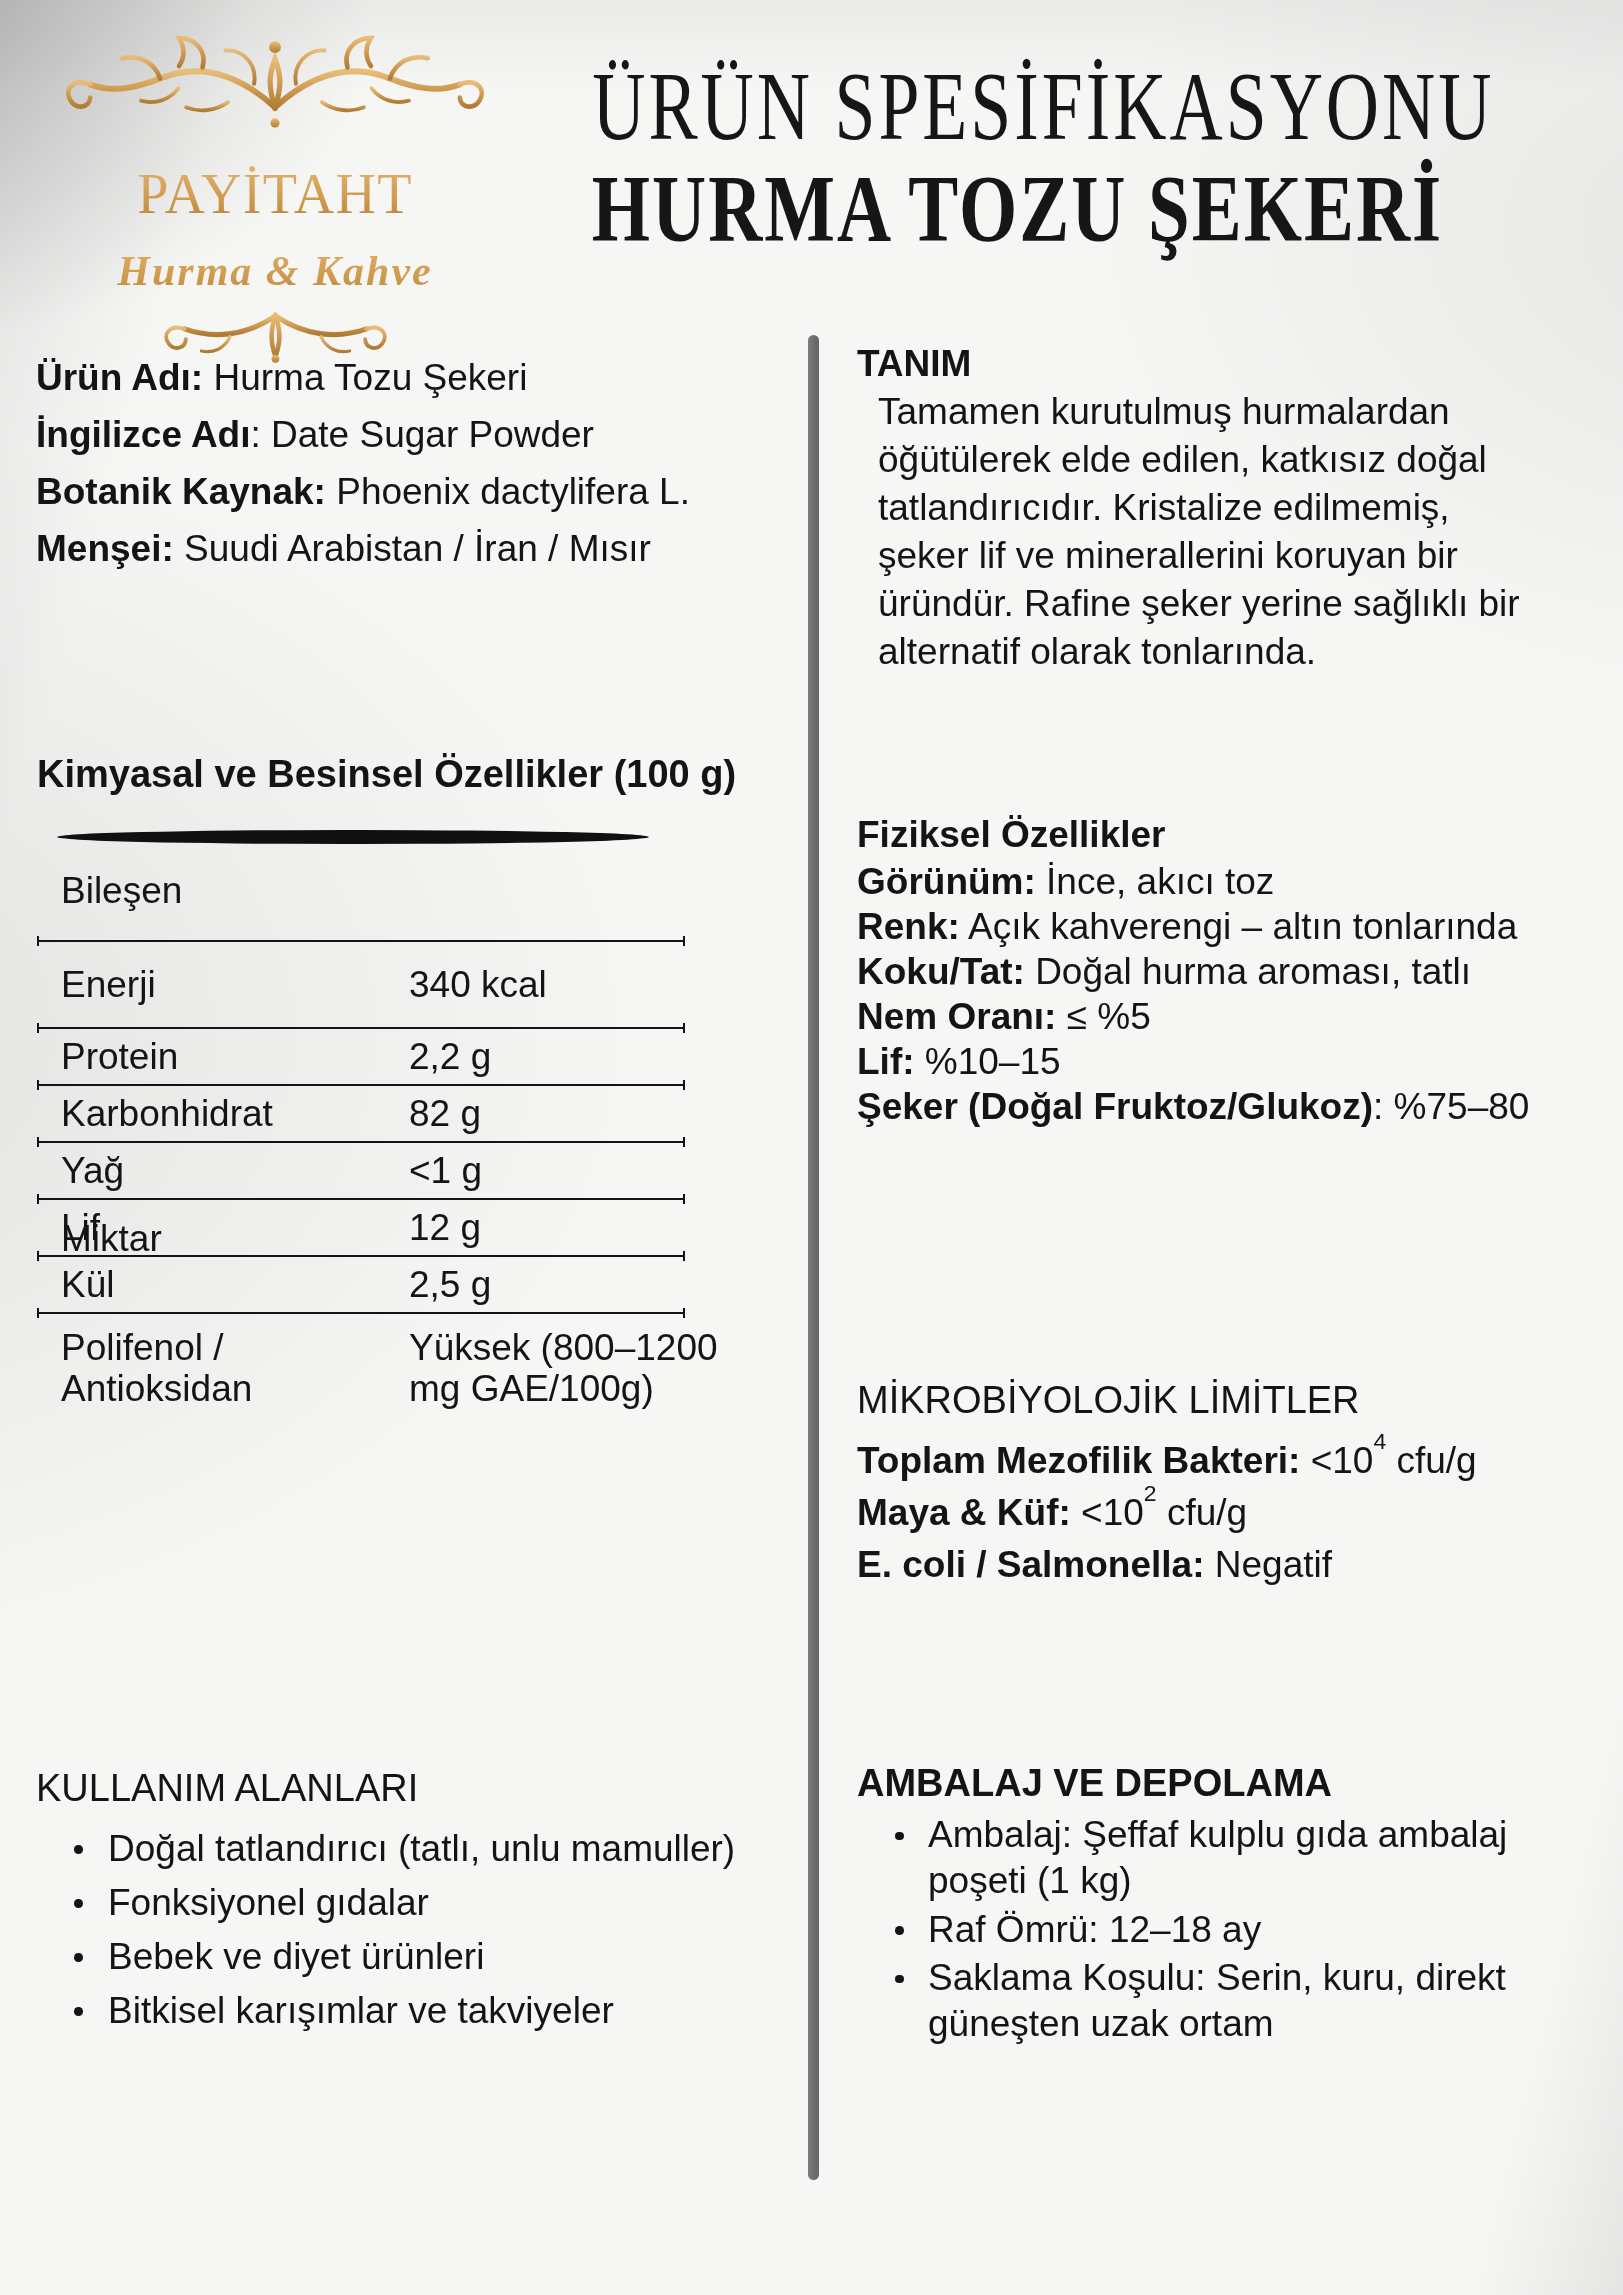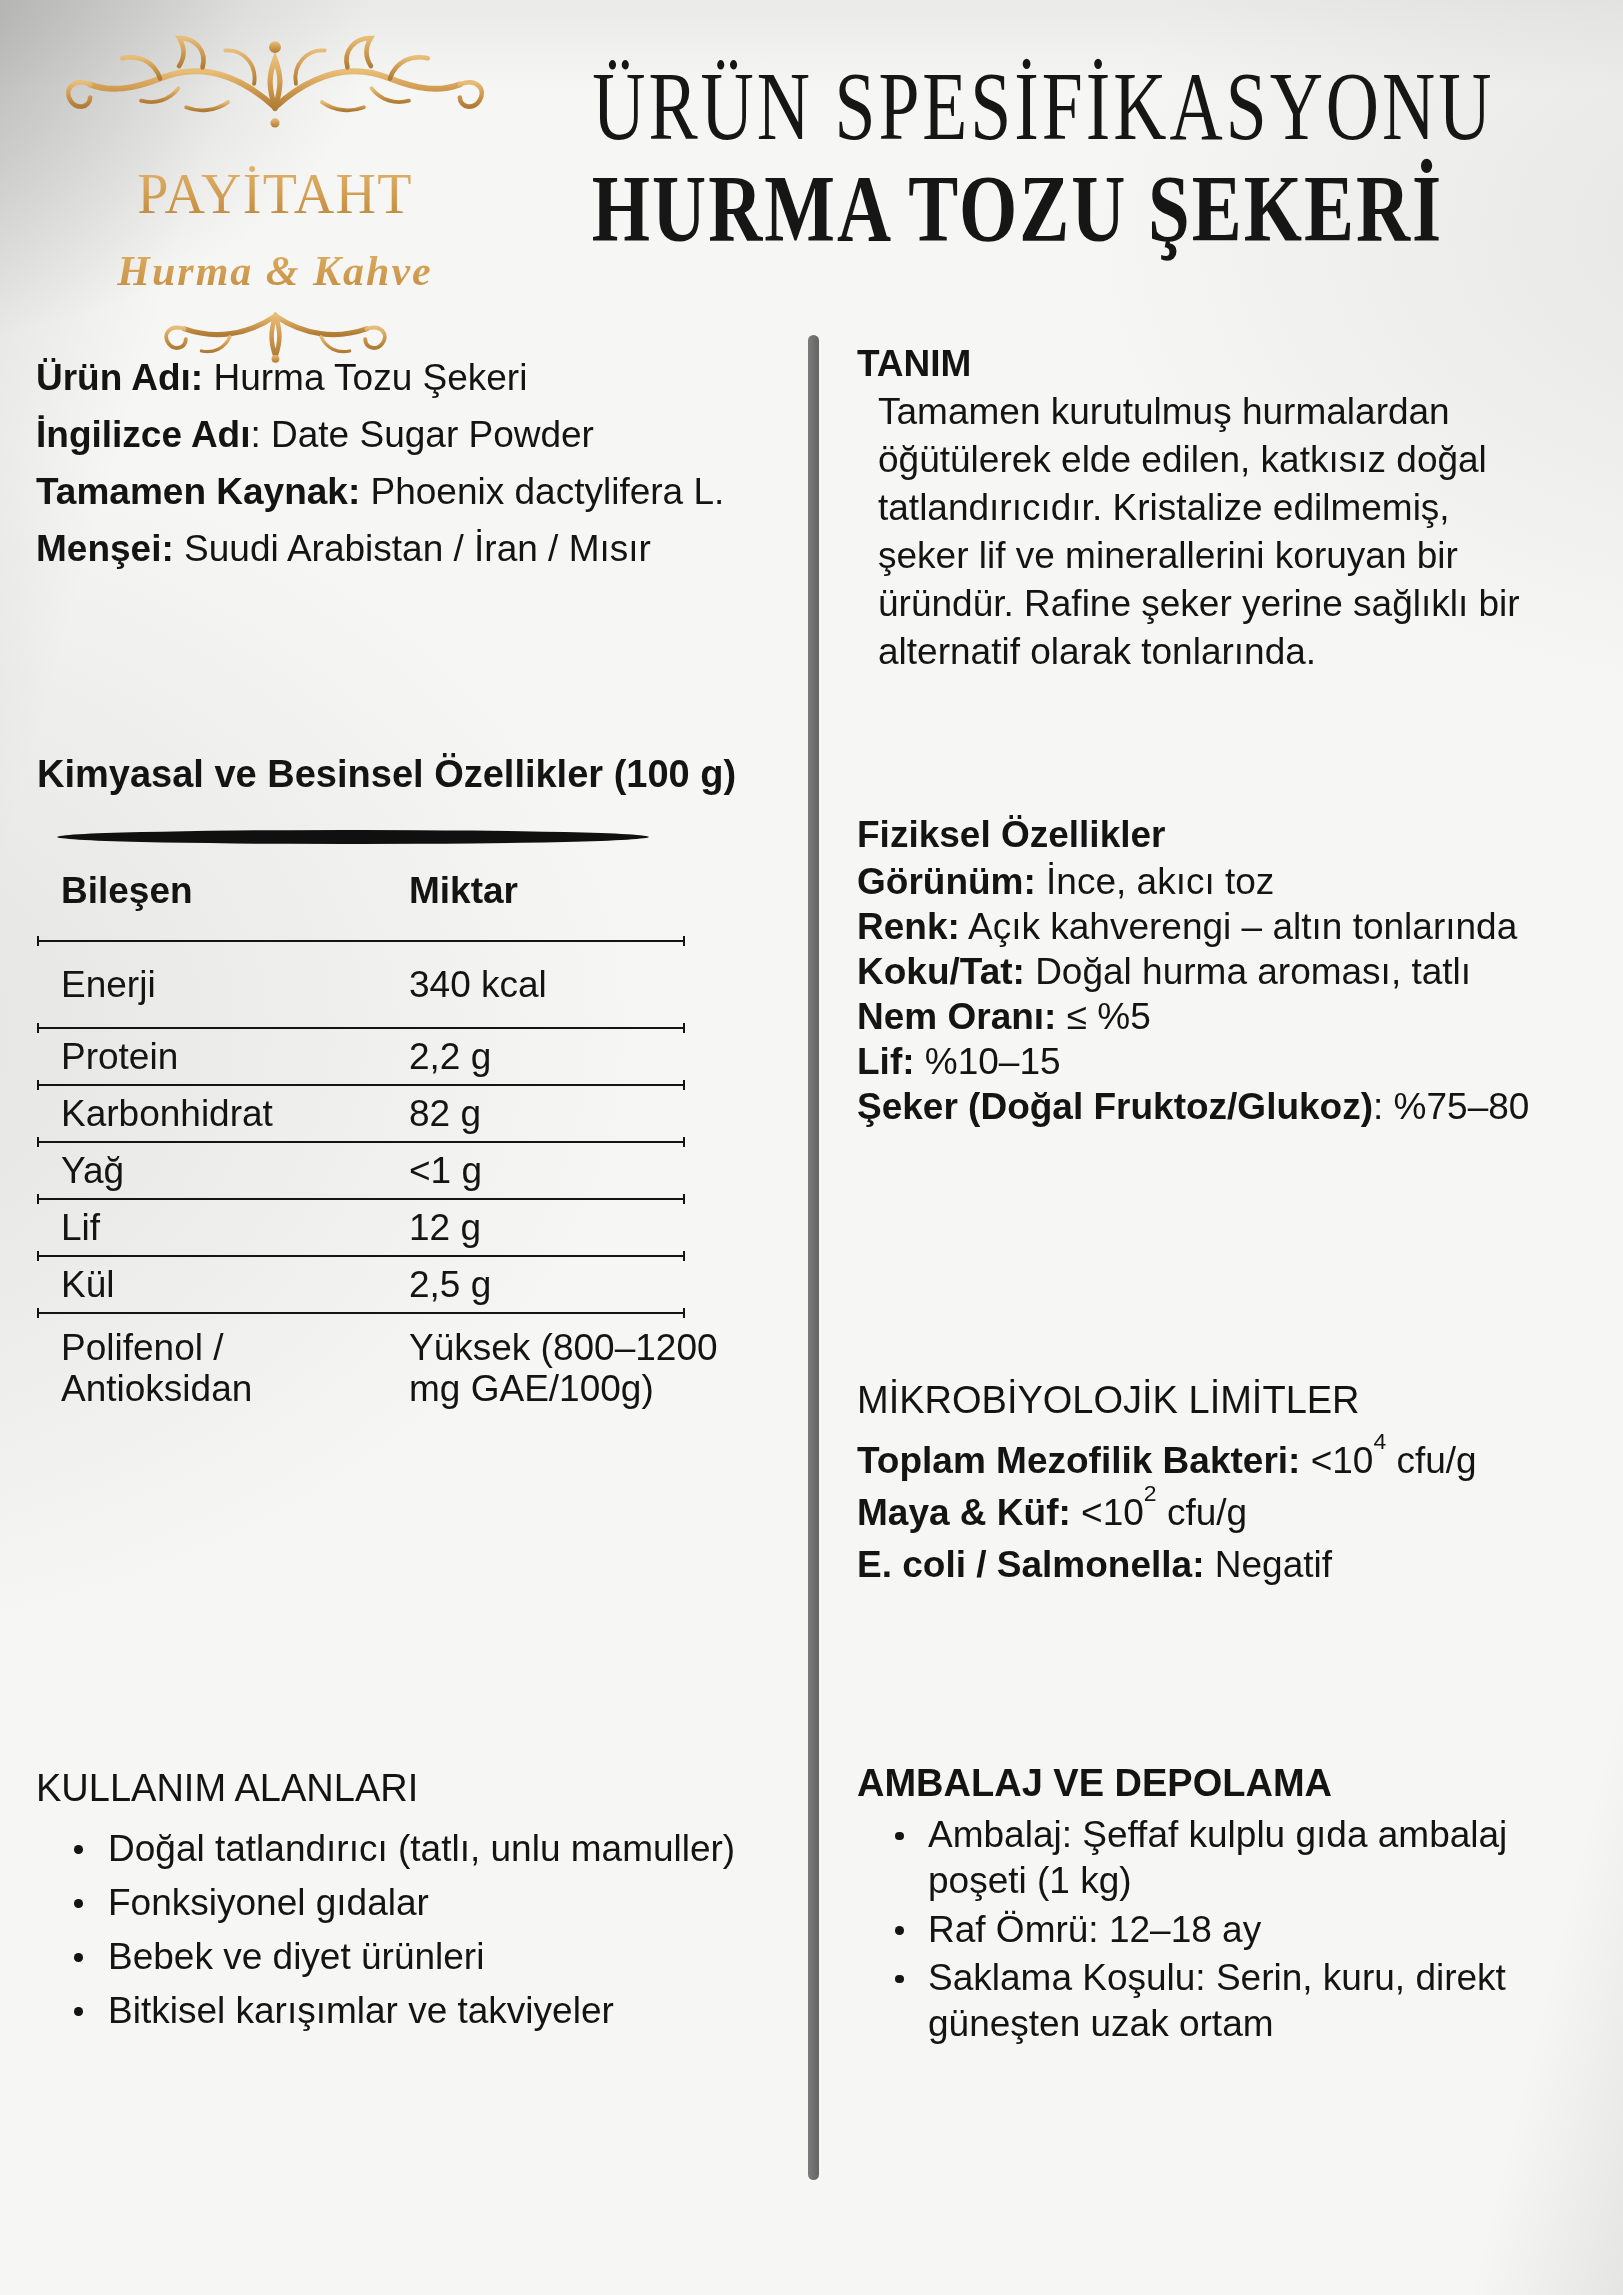--- a/index.html
+++ b/index.html
@@ -54,21 +54,21 @@
     font-size:37px;line-height:57px;white-space:nowrap;}
 
   
   .nutrition{position:absolute;left:37px;top:751px;width:648px;font-size:37px;}
   .nutrition h2{margin:0;font-size:38px;line-height:46px;font-weight:bold;white-space:nowrap;}
   .lens{width:592px;height:14.4px;margin:33px 0 15.7px 20px;border-radius:50%;background:#101010;}
   .nrow{position:relative;display:flex;padding-left:24px;border-bottom:2px solid #141414;}
   .nrow::before,.nrow::after{content:"";position:absolute;bottom:-5.9px;width:2px;height:9.8px;background:#141414;}
   .nrow::before{left:0;}
   .nrow::after{right:0;}
-  .thead{height:80px;line-height:62px;font-weight:bold;}
+  .thead{height:80px;line-height:62px;font-weight:normal;flex-direction:column;}
   .r1{height:85px;line-height:85px;}
   .r{height:55px;line-height:55px;}
   .rlast{display:flex;padding:13px 0 0 24px;line-height:41px;}
   .c1{flex:0 0 348px;}
   .c2{flex:0 0 330px;}
 
   
   .tanim{position:absolute;left:857px;top:342px;width:746px;font-size:37px;}
   .tanim h2{margin:0 0 2.6px 0;font-size:37px;line-height:43px;font-weight:bold;}
   .tanim .ln{display:block;line-height:48px;white-space:nowrap;margin-left:21px;}
@@ -157,21 +157,21 @@
   <div class="title-block">
     <div class="title1">ÜRÜN SPESİFİKASYONU</div>
     <div class="title2">HURMA TOZU ŞEKERİ</div>
   </div>
 
   <div class="vdivider"></div>
 
   <section class="product-info">
     <div><span class="b">Ürün Adı:</span><span> Hurma Tozu Şekeri</span></div>
     <div><span class="b">İngilizce Adı</span><span>: Date Sugar Powder</span></div>
-    <div><span class="b">Tamamen Kaynak:</span><span> Phoenix dactylifera L.</span></div>
+    <div><span class="b">Botanik Kaynak:</span><span> Phoenix dactylifera L.</span></div>
     <div><span class="b">Menşei:</span><span> Suudi Arabistan / İran / Mısır</span></div>
   </section>
 
   <section class="tanim">
     <h2>TANIM</h2>
     <span class="ln">Tamamen kurutulmuş hurmalardan</span>
     <span class="ln">öğütülerek elde edilen, katkısız doğal</span>
     <span class="ln">tatlandırıcıdır. Kristalize edilmemiş,</span>
     <span class="ln">şeker lif ve minerallerini koruyan bir</span>
     <span class="ln">üründür. Rafine şeker yerine sağlıklı bir</span>

